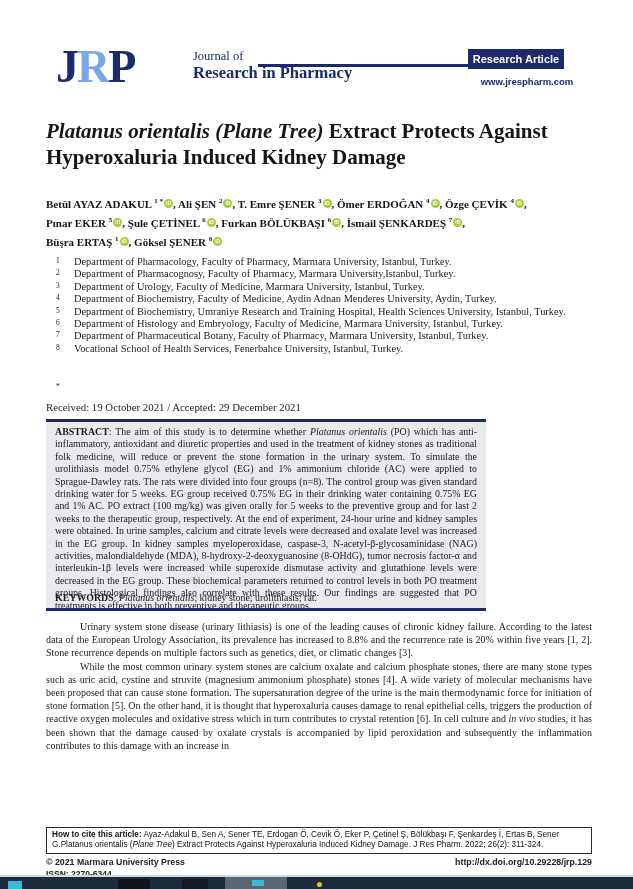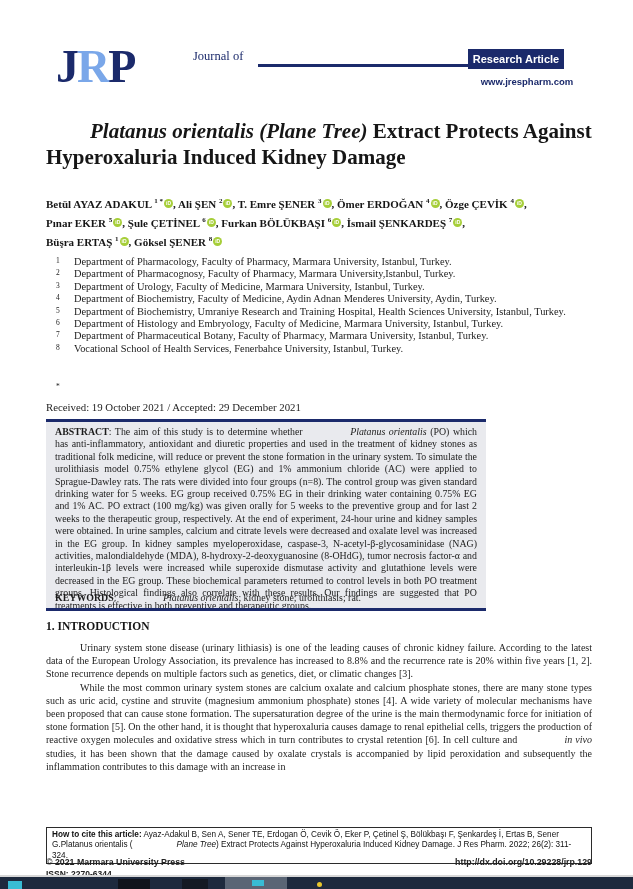--- a/index.html
+++ b/index.html
@@ -1,21 +1,21 @@
 <!DOCTYPE html>
 <html style="--navy: #1b2a6b; --lightblue: #7aa7e9; --orcid: #a6ce39; --abstractbg: #e9eaee; --link: #3742c0; --taskbar: #1e2a3e; --taskbaractive: #5a6575; --cyan: #38bcd4; --yellow: #e7c62d;"><head>
 <meta charset="utf-8">
 <style>
   html,body{margin:0;padding:0;}
   body{
     width:633px;height:889px;background:#ffffff;position:relative;overflow:hidden;
     font-family:"Liberation Serif","DejaVu Serif",serif;color:#1c1c1c;
   }
   .st-b{font-weight:bold;}
-  .st-i{font-style:italic;margin-left:44px;}
+  .st-i{font-style:italic;}
   .st-link{color:var(--link);text-decoration:underline;}
 
   
   .logo-jrp{position:absolute;left:56px;top:44px;font-weight:bold;font-size:46px;line-height:46px;letter-spacing:-2px;}
   .lj,.lp{color:var(--navy);}
   .lr{color:var(--lightblue);}
   .logo-block{position:absolute;left:146px;top:49px;margin-left:47px;}
   .lt1{font-size:12.5px;line-height:14px;color:var(--navy);}
   .lt2{font-size:16.5px;line-height:19px;font-weight:bold;color:var(--navy);}
   .header-rule{position:absolute;left:258px;top:64px;width:210px;height:3px;background:var(--navy);}
@@ -76,20 +76,21 @@
 </head>
 <body>
 
 <div class="page">
 
   <div class="logo-jrp">
     <span class="lj">J</span><span class="lr">R</span><span class="lp">P</span>
   </div>
   <div class="logo-block">
     <div class="lt1">Journal of</div>
+    <div class="lt2">Research in Pharmacy</div>
   </div>
   <div class="header-rule"></div>
   <div class="badge">Research Article</div>
   <div class="website">www.jrespharm.com</div>
 
   <h1 class="title">
     <div class="title-line"><span class="st-i">Platanus orientalis (Plane Tree)</span><span> Extract Protects Against</span></div>
     <div class="title-line"><span>Hyperoxaluria Induced Kidney Damage</span></div>
   </h1>
 
@@ -117,21 +118,20 @@
   </div>
 
   <div class="dates">Received: 19 October 2021 / Accepted: 29 December 2021</div>
 
   <div class="abstract-box">
     <p class="abstract-text"><span class="st-b">ABSTRACT</span><span>: The aim of this study is to determine whether </span><span class="st-i">Platanus orientalis</span><span> (PO) which has anti-inflammatory, antioxidant and diuretic properties and used in the treatment of kidney stones as traditional folk medicine, will reduce or prevent the stone formation in the urinary system. To simulate the urolithiasis model 0.75% ethylene glycol (EG) and 1% ammonium chloride (AC) were applied to Sprague-Dawley rats. The rats were divided into four groups (n=8). The control group was given standard drinking water for 5 weeks. EG group received 0.75% EG in their drinking water containing 0.75% EG and 1% AC. PO extract (100 mg/kg) was given orally for 5 weeks to the preventive group and for last 2 weeks to the therapeutic group, respectively. At the end of experiment, 24-hour urine and kidney samples were obtained. In urine samples, calcium and citrate levels were decreased and oxalate level was increased in the EG group. In kidney samples myeloperoxidase, caspase-3, N-acetyl-β-glycosaminidase (NAG) activities, malondialdehyde (MDA), 8-hydroxy-2-deoxyguanosine (8-OHdG), tumor necrosis factor-α and interleukin-1β levels were increased while superoxide dismutase activity and glutathione levels were decreased in the EG group. These biochemical parameters returned to control levels in both PO treatment groups. Histological findings also correlate with these results. Our findings are suggested that PO treatments is effective in both preventive and therapeutic groups.</span></p>
     <p class="keywords"><span class="st-b">KEYWORDS</span><span>: </span><span class="st-i">Platanus orientalis</span><span>; kidney stone; urolithiasis; rat.</span></p>
   </div>
 
   <div class="intro">
-    <h2>1. INTRODUCTION</h2>
     <p><span>Urinary system stone disease (urinary lithiasis) is one of the leading causes of chronic kidney failure. According to the latest data of the European Urology Association, its prevalence has increased to 8.8% and the recurrence rate is 20% within five years [1, 2]. Stone recurrence depends on multiple factors such as genetics, diet, or climatic changes [3].</span></p>
     <p><span>While the most common urinary system stones are calcium oxalate and calcium phosphate stones, there are many stone types such as uric acid, cystine and struvite (magnesium ammonium phosphate) stones [4]. A wide variety of molecular mechanisms have been proposed that can cause stone formation. The supersaturation degree of the urine is the main thermodynamic force for initiation of stone formation [5]. On the other hand, it is thought that hyperoxaluria causes damage to renal epithelial cells, triggers the production of reactive oxygen molecules and oxidative stress which in turn contributes to crystal retention [6]. In cell culture and </span><span class="st-i">in vivo</span><span> studies, it has been shown that the damage caused by oxalate crystals is accompanied by lipid peroxidation and subsequently the inflammation contributes to this damage with an increase in</span></p>
   </div>
 
   <div class="cite-box"><span class="st-b">How to cite this article:</span><span> Ayaz-Adakul B, Sen A, Sener TE, Erdogan Ö, Cevik Ö, Eker P, Çetinel Ş, Bölükbaşı F, Şenkardeş İ, Ertas B, Sener G.Platanus orientalis (</span><span class="st-i">Plane Tree</span><span>) Extract Protects Against Hyperoxaluria Induced Kidney Damage. J Res Pharm. 2022; 26(2): 311-324.</span></div>
 
   <div class="footer-row">
     <span>© 2021 Marmara University Press</span>
     <span>http://dx.doi.org/10.29228/jrp.129</span>
   </div>

